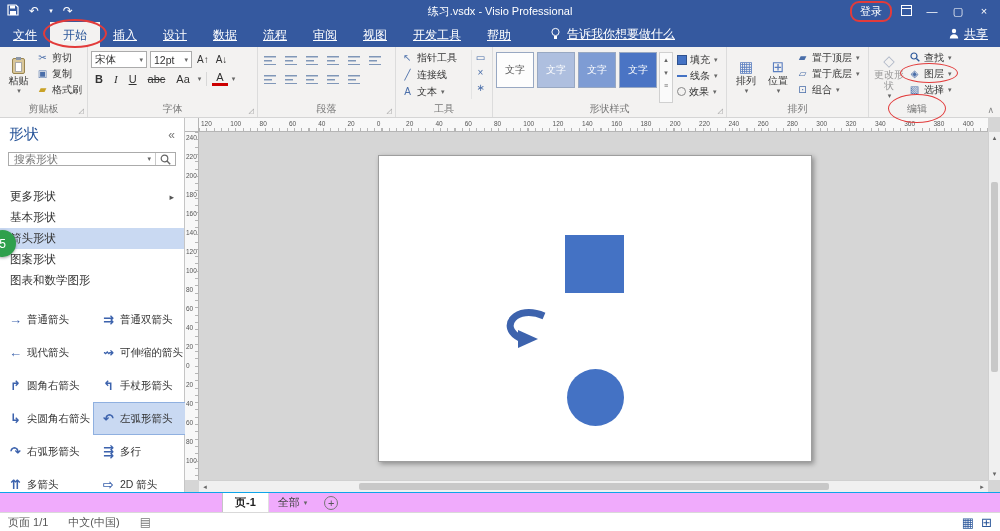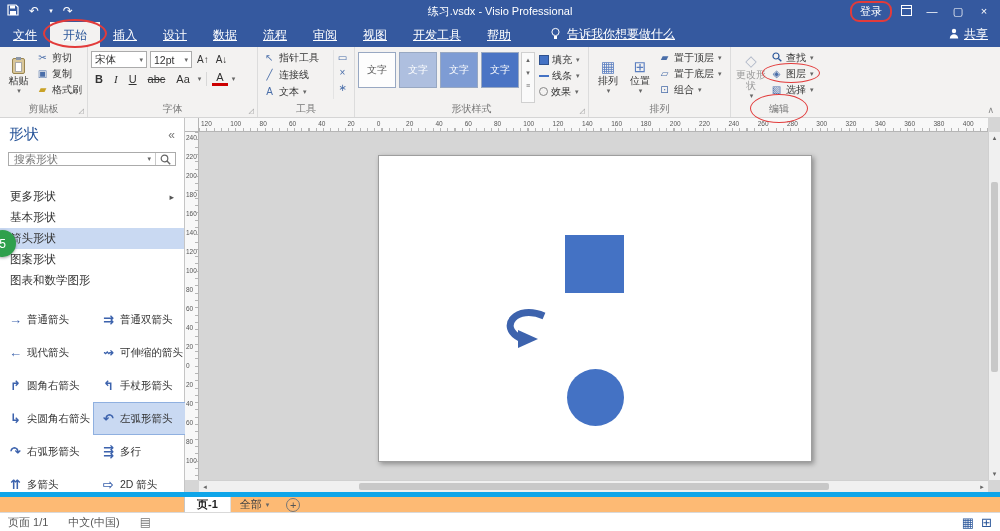--- a/index.html
+++ b/index.html
@@ -105,21 +105,21 @@
   .shape-arrow{position:absolute;left:117px;top:151px;width:56px;height:44px;cursor:move;}
   .hscroll{position:absolute;left:14px;right:12px;bottom:0;height:12px;background:#f0f0f0;border-top:1px solid #d0d0d0;z-index:2;}
   .hscroll .sarr{position:absolute;top:0;width:12px;height:11px;font-size:7px;color:#666;text-align:center;line-height:11px;cursor:pointer;}
   .hscroll .sarr.left{left:0;}.hscroll .sarr.right{right:0;}
   .hthumb{position:absolute;left:160px;width:470px;top:2px;bottom:2px;background:#c8c8c8;border-radius:2px;cursor:grab;}
   .vscroll{position:absolute;right:0;top:14px;bottom:12px;width:12px;background:#f0f0f0;border-left:1px solid #d0d0d0;z-index:2;}
   .vscroll .sarr{position:absolute;left:0;width:11px;height:12px;font-size:7px;color:#666;text-align:center;line-height:12px;cursor:pointer;}
   .vscroll .sarr.up{top:0;}.vscroll .sarr.down{bottom:0;}
   .vthumb{position:absolute;top:50px;height:190px;left:2px;right:2px;background:#c8c8c8;border-radius:2px;cursor:grab;}
   
-  .bottombar{height:20px;display:flex;align-items:stretch;background:#fdba74;border-top:5px solid #0ea5e9;font-size:11px;color:#444;}
+  .bottombar{height:20px;display:flex;align-items:stretch;background:#f0abfc;border-top:1px solid #0ea5e9;font-size:11px;color:#444;padding-left:38px;}
   .bb-left{width:185px;border-right:1px solid #c5c5c5;}
   .pagetab{display:flex;align-items:center;padding:0 12px;border-right:1px solid #e0e0e0;cursor:pointer;}
   .pagetab.active{color:#222;background:#fff;font-weight:bold;}
   .allbtn{display:flex;align-items:center;gap:3px;padding:0 9px;cursor:pointer;}
   .addbtn{width:14px;height:14px;border:1px solid #777;border-radius:50%;color:#555;font-size:11px;line-height:12px;text-align:center;margin:auto 0 auto 8px;cursor:pointer;}
   .statusbar{height:19px;background:#fff;border-top:1px solid #d9d9d9;display:flex;align-items:center;font-size:11px;color:#555;padding:0 8px;gap:20px;}
   .kbic{color:#777;font-size:12px;cursor:pointer;}
   .sb-right{margin-left:auto;display:flex;gap:7px;color:#2b579a;font-size:13px;}
   .sb-right span{cursor:pointer;}
   
@@ -230,20 +230,39 @@
       <span class="fmt">Aa</span>
         <span class="dd">▾</span>
       <span class="vsep"></span>
       <span class="fmt colorA">A</span>
         <span class="dd">▾</span>
     </div>
     <div class="glabel">字体</div>
     <span class="dlg">◿</span>
   </div>
 
+  <div class="rgroup" style="width:138px">
+    <div class="frow">
+      <span class="pic"></span>
+      <span class="pic"></span>
+      <span class="pic"></span>
+      <span class="pic"></span>
+      <span class="pic"></span>
+      <span class="pic"></span>
+    </div>
+    <div class="frow">
+      <span class="pic"></span>
+      <span class="pic"></span>
+      <span class="pic"></span>
+      <span class="pic"></span>
+      <span class="pic"></span>
+    </div>
+    <div class="glabel">段落</div>
+    <span class="dlg">◿</span>
+  </div>
 
   <div class="rgroup" style="width:97px">
     <div class="toolsbody">
       <div class="toolcol">
         <div class="smbtn">
             <span class="sic">↖</span>
             <span>指针工具</span>
           </div>
         <div class="smbtn">
             <span class="sic">╱</span>

